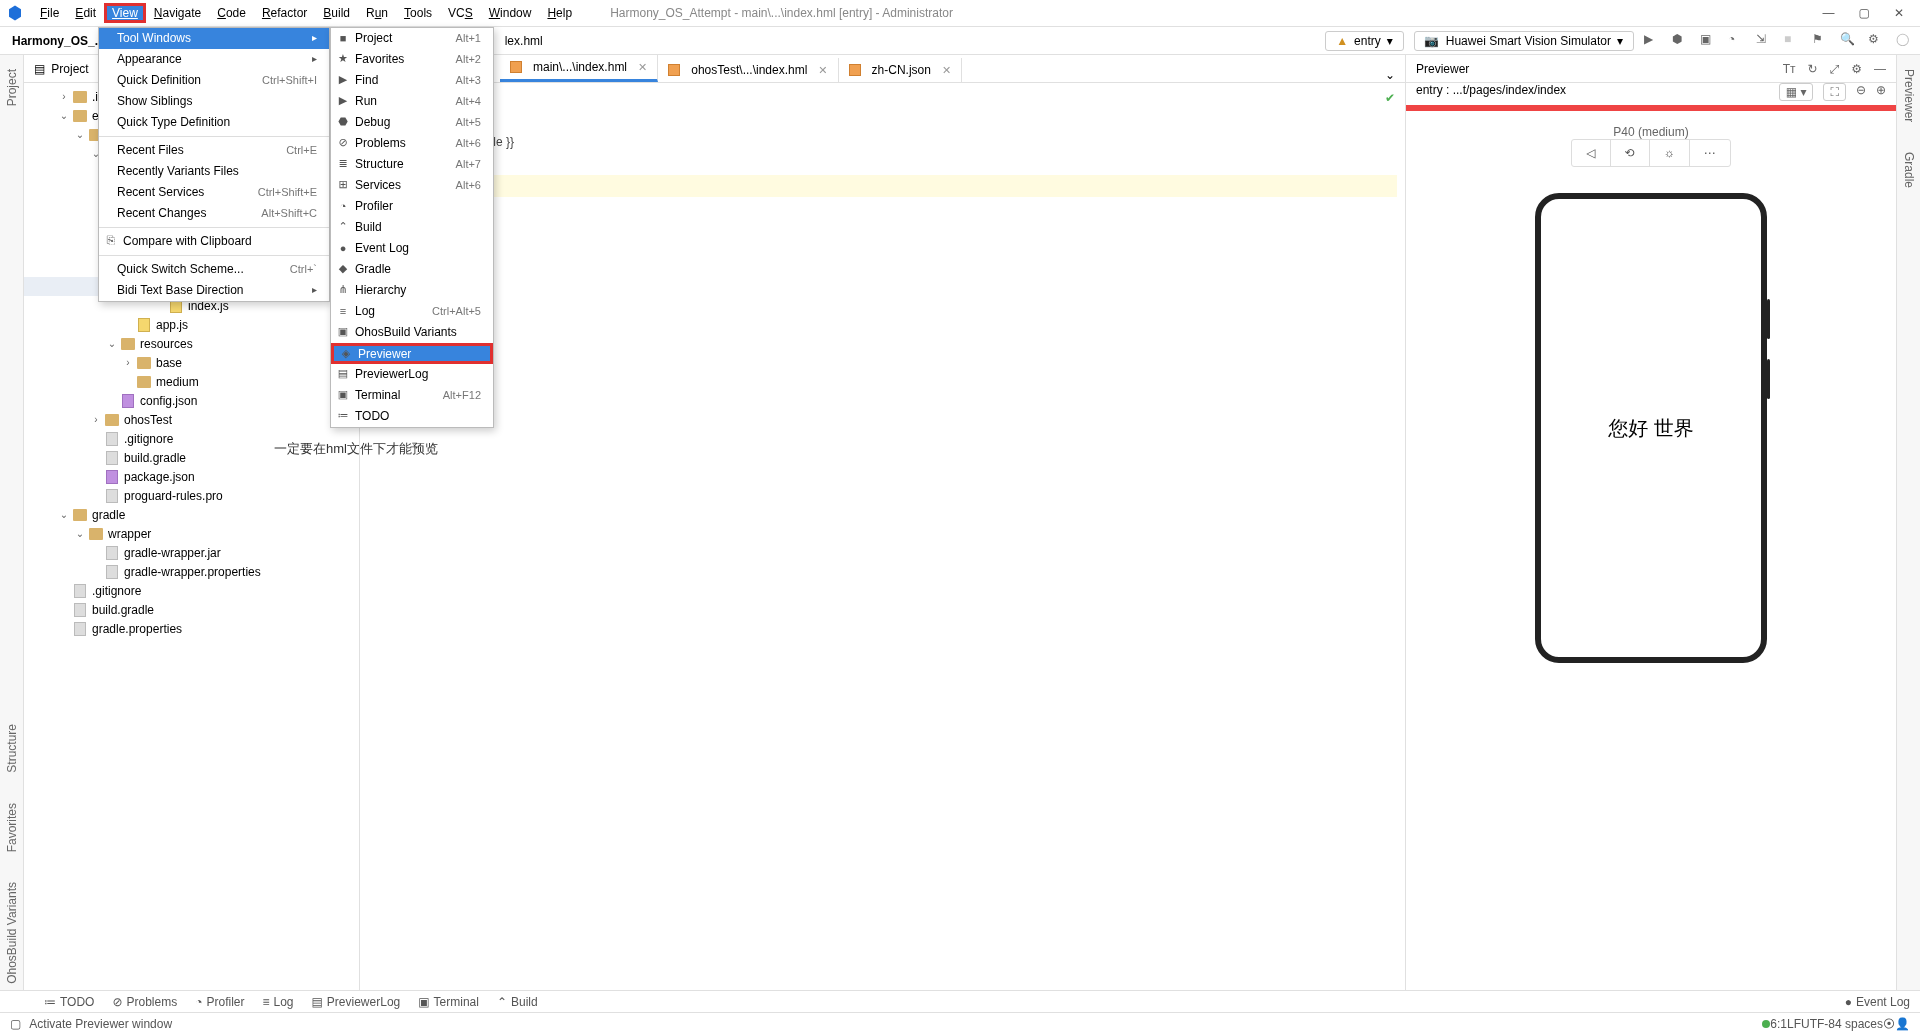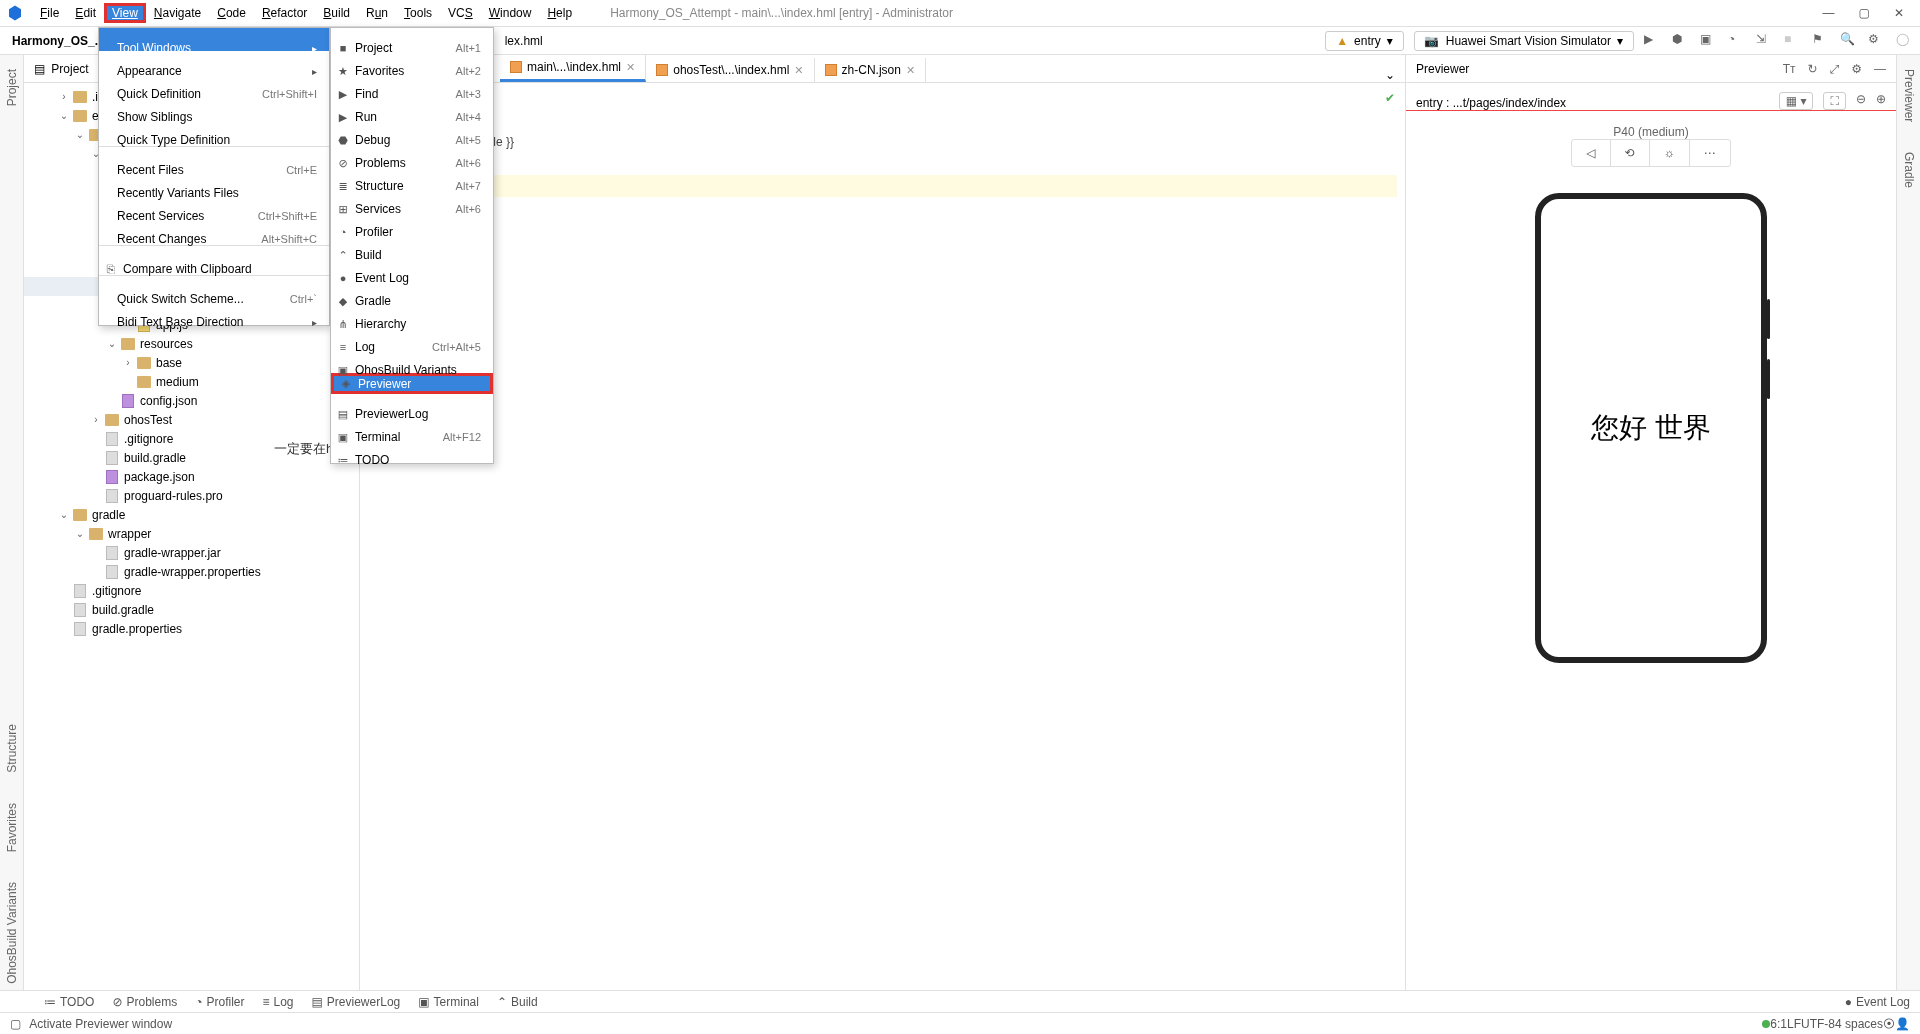--- a/index.html
+++ b/index.html
@@ -30,55 +30,55 @@
 .tnode.sel { background:#e9eef5; }
 .hlbox { border:3px solid #e03030; display:inline-flex; align-items:center; padding:0 4px; }
 .folder-icon { width:14px; height:12px; background:#d9b36b; border-radius:1px; }
 .file-icon { width:12px; height:14px; background:#e8e8e8; border:1px solid #bbb; }
 .file-icon.orange { background:#f0a050; border-color:#d08030; }
 .file-icon.js { background:#f5d76e; border-color:#d0b050; }
 .file-icon.json { background:#c090e0; border-color:#a070c0; }
 .file-icon.gray { background:#ddd; border-color:#bbb; }
 .editcol { flex:1; display:flex; flex-direction:column; border-right:1px solid #e0e0e0; }
 .tabs { height:28px; display:flex; align-items:flex-end; border-bottom:1px solid #e0e0e0; }
-.tab { display:flex; align-items:center; gap:5px; padding:5px 10px; border-right:1px solid #e0e0e0; cursor:pointer; }
+.tab { display:flex; align-items:center; gap:11px; padding:5px 10px; border-right:1px solid #e0e0e0; cursor:pointer; }
 .tab.active { border-bottom:3px solid #3784dd; }
 .tab .x { color:#999; font-size:11px; }
 .code { flex:1; padding:4px 8px; font-family:Consolas,monospace; font-size:13px; line-height:22px; position:relative; }
 .code .ok { position:absolute; right:10px; top:4px; color:#4caf50; }
 .code .curline { background:#fffbe0; display:block; width:100%; height:22px; }
 .c-attr { color:#1a1aa6; }
 .c-str { color:#2a8f2a; }
 .c-punc { color:#444; }
 .c-fn { color:#b07000; }
 .prevcol { width:490px; display:flex; flex-direction:column; }
 .prevhead { height:28px; display:flex; align-items:center; padding:0 10px; border-bottom:1px solid #e0e0e0; gap:10px; }
 .prevhead .r { margin-left:auto; display:flex; gap:12px; color:#666; }
-.prevsub { height:28px; display:flex; align-items:flex-end; padding:0 10px; border-bottom:1px solid #ef4444; }
+.prevsub { height:28px; display:flex; align-items:flex-start; padding:0 10px; border-bottom:6px solid #ef4444; }
 .prevsub .r { margin-left:auto; display:flex; gap:10px; color:#666; }
 .prevsub .btn { border:1px solid #ccc; padding:1px 6px; border-radius:3px; display:flex; align-items:center; }
 .prevbody { flex:1; display:flex; flex-direction:column; align-items:center; padding-top:14px; }
 .devname { color:#666; margin-bottom:0; }
 .devctrl { display:flex; border:1px solid #ddd; border-radius:3px; margin-bottom:26px; }
 .devctrl span { padding:6px 14px; border-right:1px solid #ddd; color:#555; cursor:pointer; }
 .devctrl span:last-child { border-right:none; }
 .phone { width:232px; height:470px; border:6px solid #222; border-radius:24px; display:flex; align-items:center; justify-content:center; position:relative; }
-.phone .txt { font-size:28px; }
+.phone .txt { font-size:20px; }
 .phone .side { position:absolute; right:-9px; width:3px; height:40px; background:#222; border-radius:2px; }
 .bottombar { height:22px; display:flex; align-items:center; border-top:1px solid #e0e0e0; padding:0 10px; gap:18px; }
 .bottombar .bi { display:flex; align-items:center; gap:4px; color:#555; cursor:pointer; }
 .bottombar .r { margin-left:auto; }
 .status { height:22px; display:flex; align-items:center; padding:0 10px; border-top:1px solid #e0e0e0; color:#555; }
 .status .r { margin-left:auto; display:flex; gap:0; align-items:center; }
 .dot-green { width:8px; height:8px; background:#4caf50; border-radius:50%; }
 
 .menu { position:absolute; background:#fff; border:1px solid #bbb; box-shadow:2px 3px 8px rgba(0,0,0,.2); z-index:100; }
 .menu1 { left:98px; top:27px; width:232px; }
 .menu2 { left:330px; top:27px; width:164px; }
-.menu .mi { display:flex; align-items:center; padding:20px 12px 3px 18px; height:21px; cursor:pointer; }
+.menu .mi { display:flex; align-items:center; padding:1px 12px 3px 18px; height:21px; cursor:pointer; }
 .menu .mi .sc { margin-left:auto; color:#777; font-size:11px; }
 .menu .mi .arr { margin-left:auto; color:#555; font-size:10px; }
 .menu .mi.highlight { background:#3784dd; color:#fff; }
 .menu .mi.highlight .sc, .menu .mi.highlight .arr { color:#fff; }
 .menu .mi.boxed { border:3px solid #e03030; height:21px; padding-top:0; padding-bottom:0; }
 .menu .sepline { height:1px; background:#ddd; margin:3px 0; }
 .menu .mi .mic { width:16px; margin-left:-14px; margin-right:4px; color:#555; text-align:center; font-size:11px; }
 .note { position:absolute; left:274px; top:440px; color:#333; font-size:13px; }
 .tiny-icon { display:inline-block; width:12px; height:12px; }
 </style>

